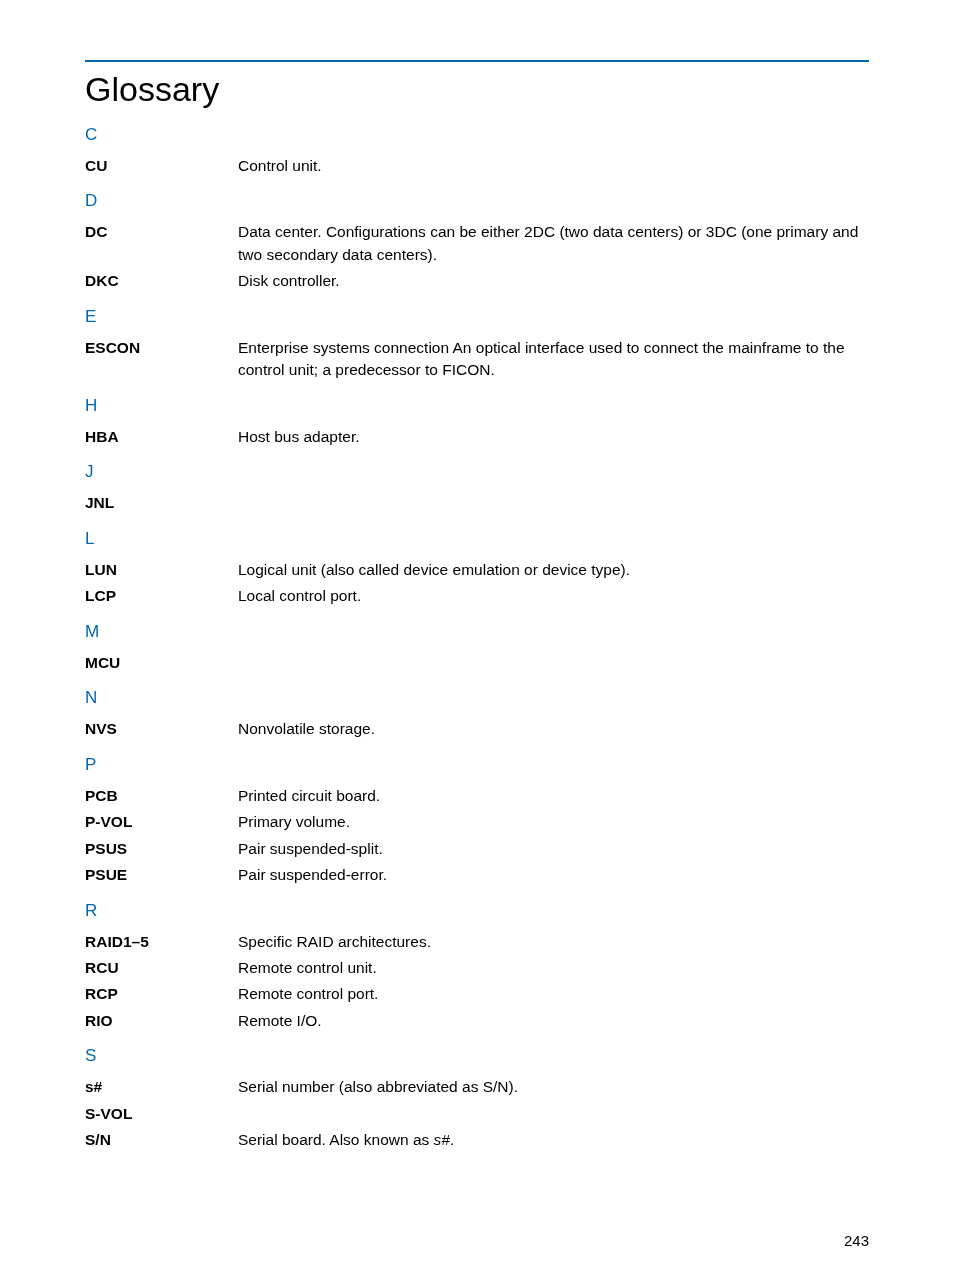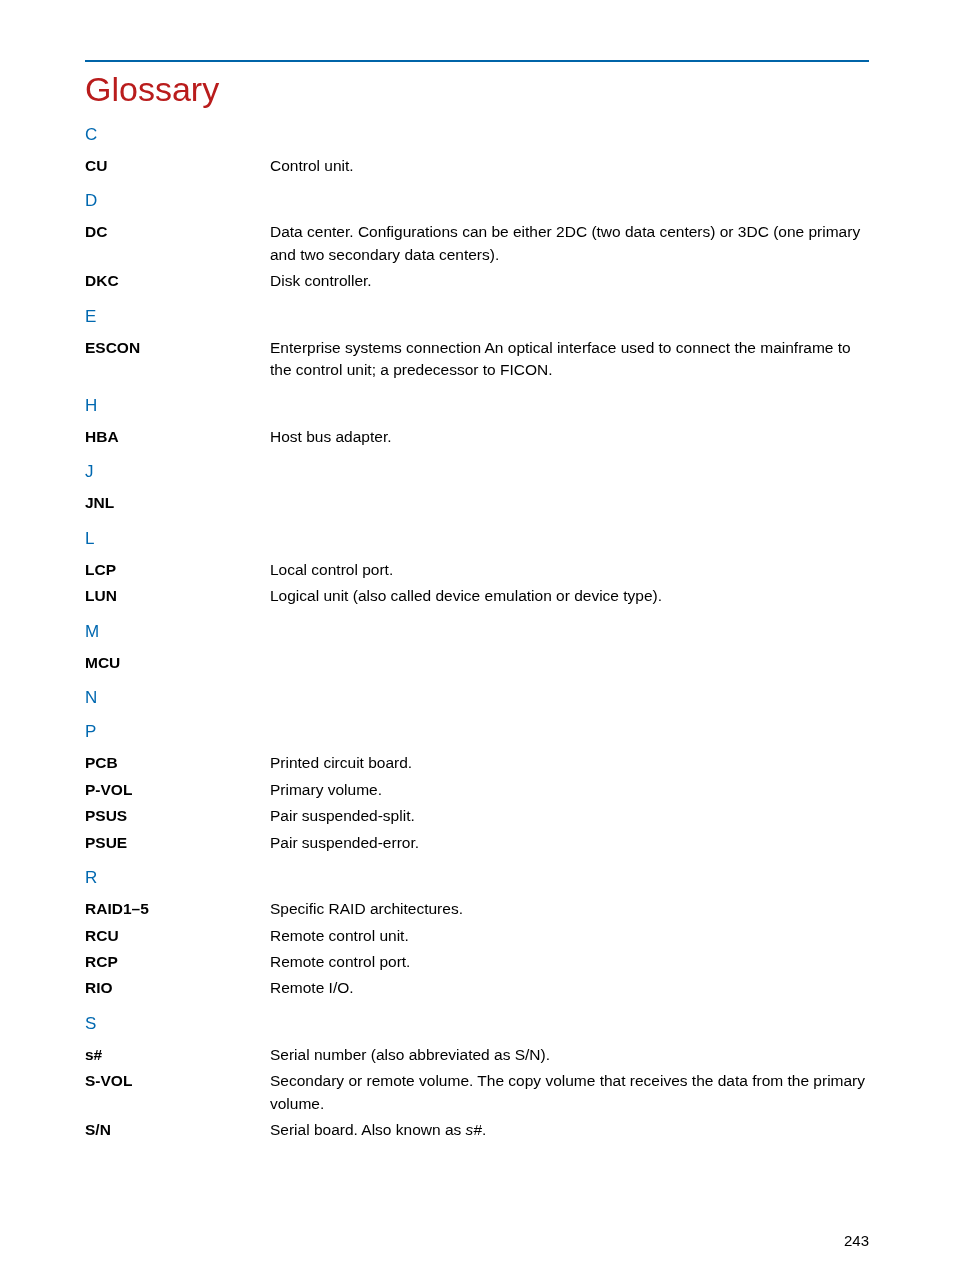--- a/index.html
+++ b/index.html
@@ -15,37 +15,36 @@
     .page {
       padding: 60px 85px 40px 85px;
     }
     .top-rule {
       border-top: 2px solid #0064a8;
       margin-bottom: 8px;
     }
     .title {
       font-size: 34px;
       font-weight: 300;
-      color: #b91c1c;
+      color: #000000;
       margin: 0 0 16px 0;
       font-family: "Helvetica Neue", Arial, sans-serif;
     }
     .section-letter {
       color: #0068b0;
       font-size: 17px;
       margin-top: 14px;
       margin-bottom: 10px;
     }
     .entry {
       display: flex;
       align-items: flex-start;
       margin-bottom: 4px;
       font-size: 15.5px;
       line-height: 1.45;
-      gap: 32px;
     }
     .term {
       font-weight: bold;
       width: 153px;
       flex-shrink: 0;
     }
     .definition {
       flex: 1;
     }
     .definition .italic {
@@ -88,32 +87,36 @@
       <div class="entry">
         <div class="term">HBA</div>
         <div class="definition">Host bus adapter.</div>
       </div>
       <div class="section-letter">J</div>
       <div class="entry">
         <div class="term">JNL</div>
       </div>
       <div class="section-letter">L</div>
       <div class="entry">
+        <div class="term">LUN</div>
+        <div class="definition">Logical unit (also called device emulation or device type).</div>
+      </div>
+      <div class="entry">
         <div class="term">LCP</div>
         <div class="definition">Local control port.</div>
-      </div>
-      <div class="entry">
-        <div class="term">LUN</div>
-        <div class="definition">Logical unit (also called device emulation or device type).</div>
       </div>
       <div class="section-letter">M</div>
       <div class="entry">
         <div class="term">MCU</div>
       </div>
       <div class="section-letter">N</div>
+      <div class="entry">
+        <div class="term">NVS</div>
+        <div class="definition">Nonvolatile storage.</div>
+      </div>
       <div class="section-letter">P</div>
       <div class="entry">
         <div class="term">PCB</div>
         <div class="definition">Printed circuit board.</div>
       </div>
       <div class="entry">
         <div class="term">P-VOL</div>
         <div class="definition">Primary volume.</div>
       </div>
       <div class="entry">
@@ -141,21 +144,20 @@
         <div class="term">RIO</div>
         <div class="definition">Remote I/O.</div>
       </div>
       <div class="section-letter">S</div>
       <div class="entry">
         <div class="term">s#</div>
         <div class="definition">Serial number (also abbreviated as S/N).</div>
       </div>
       <div class="entry">
         <div class="term">S-VOL</div>
-        <div class="definition">Secondary or remote volume. The copy volume that receives the data from the primary volume.</div>
       </div>
       <div class="entry">
         <div class="term">S/N</div>
         <div class="definition"><span>Serial board. Also known as </span><span class="italic">s#</span><span>.</span></div>
       </div>
     </div>
 </div>
 
 <div class="page-number">243</div>
 

